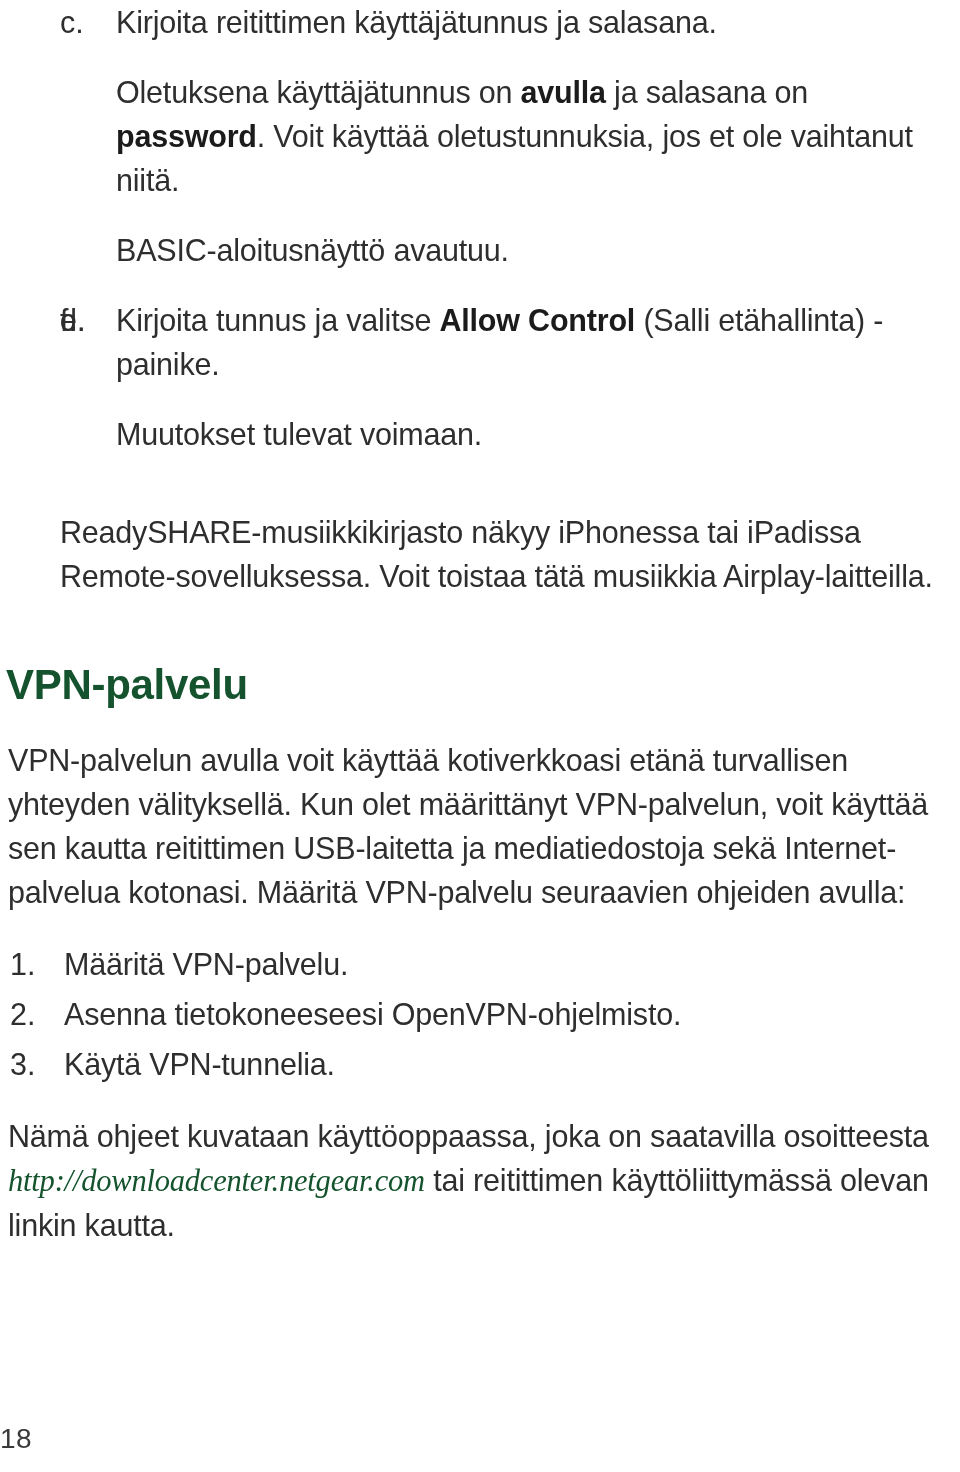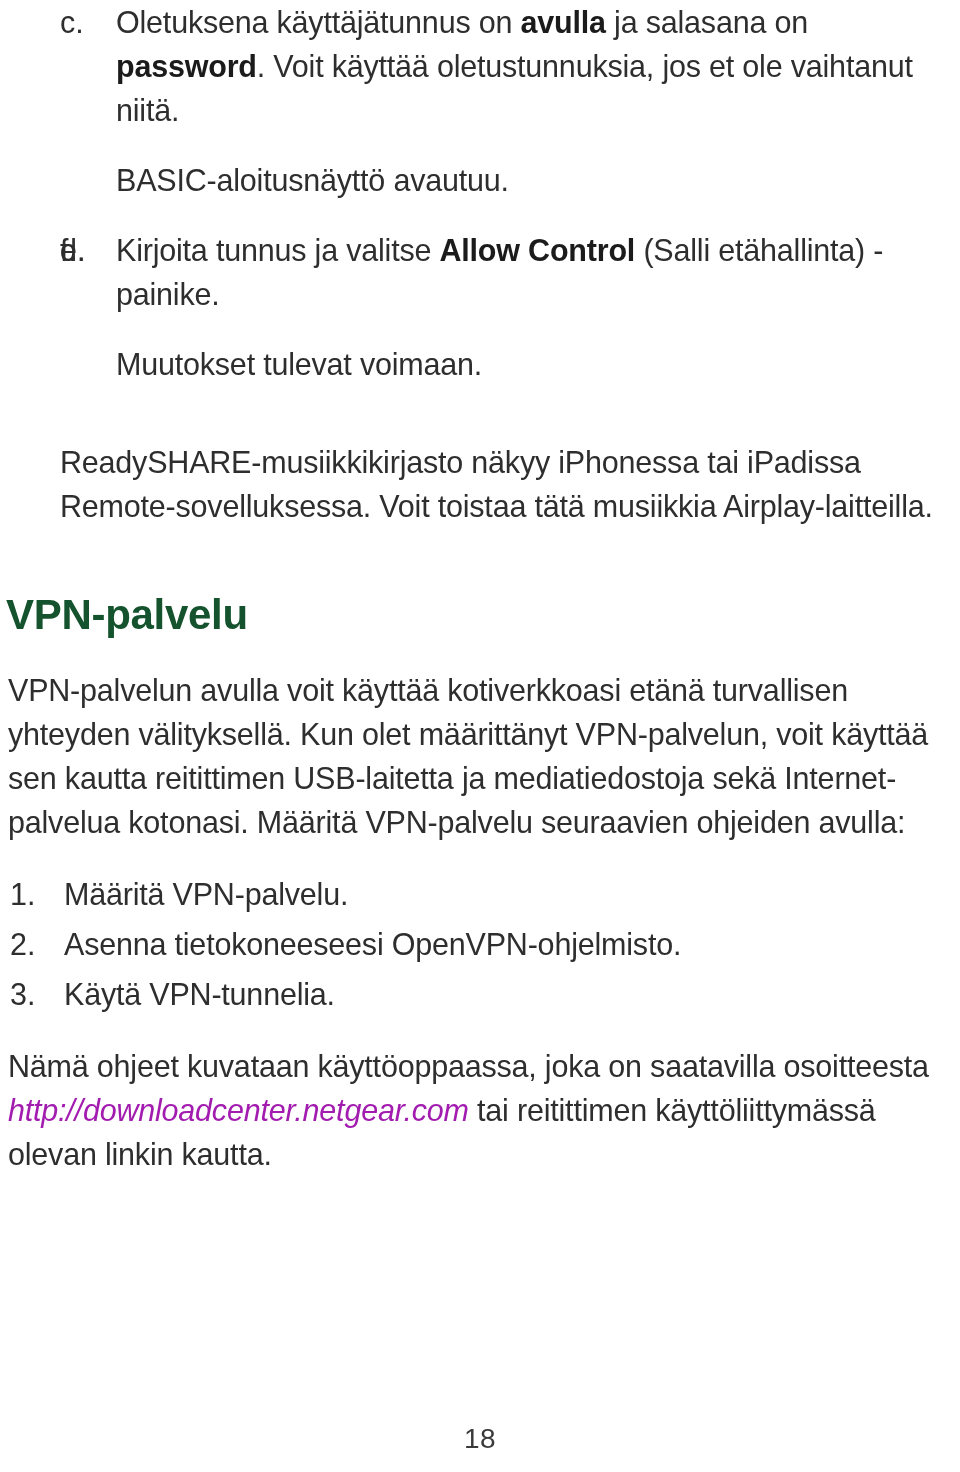--- a/index.html
+++ b/index.html
@@ -100,53 +100,55 @@
     left: 6px;
     top: 0;
     width: 44px;
     font-size: 30.5px;
     line-height: 44px;
     color: #2e2e2e;
   }
 
   
   .doc-link {
-    color: #a21caf;
+    color: #14532d;
     font-style: italic;
     text-decoration: none;
+    font-family: Liberation Serif, serif;
   }
 
   
   .gap-sm  { height: 22px; }
   .gap-md  { height: 28px; }
   .gap-lg  { height: 46px; }
   .gap-xl  { height: 62px; }
 
   
   .page-number {
     position: absolute;
     left: 0;
     right: 0;
     bottom: 16px;
-    text-align: center;
+    text-align: left;
     font-size: 28px;
     line-height: 34px;
     color: #3a3a3a;
     letter-spacing: 0.5px;
   }
 </style>
 </head>
 <body>
 
 <div class="page">
 
   <ol class="alpha-list" id="alpha-list-root">
       <li class="alpha-item" style="margin-bottom: 26px;">
         <span class="alpha-marker">c.</span>
         <div class="alpha-body">
+          <p class="para">Kirjoita reitittimen käyttäjätunnus ja salasana.</p>
           <p class="para">Oletuksena käyttäjätunnus on <b>avulla</b> ja salasana on <b>password</b>. Voit käyttää oletustunnuksia, jos et ole vaihtanut niitä.</p>
           <p class="para">BASIC-aloitusnäyttö avautuu.</p>
         </div>
       </li>
       <li class="alpha-item" style="margin-bottom: 26px;">
         <span class="alpha-marker">d.</span>
       </li>
       <li class="alpha-item" style="margin-bottom: 26px;">
         <span class="alpha-marker">e.</span>
       </li>

